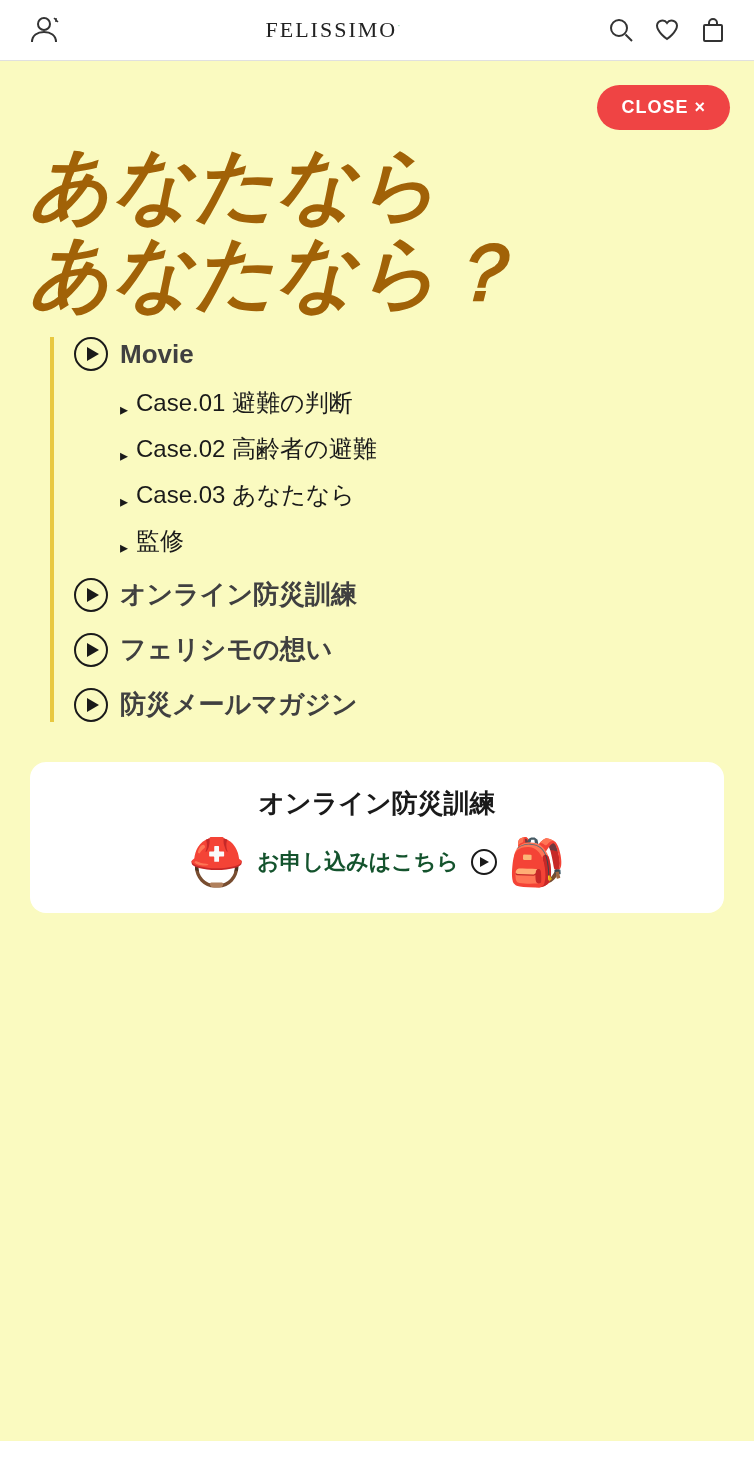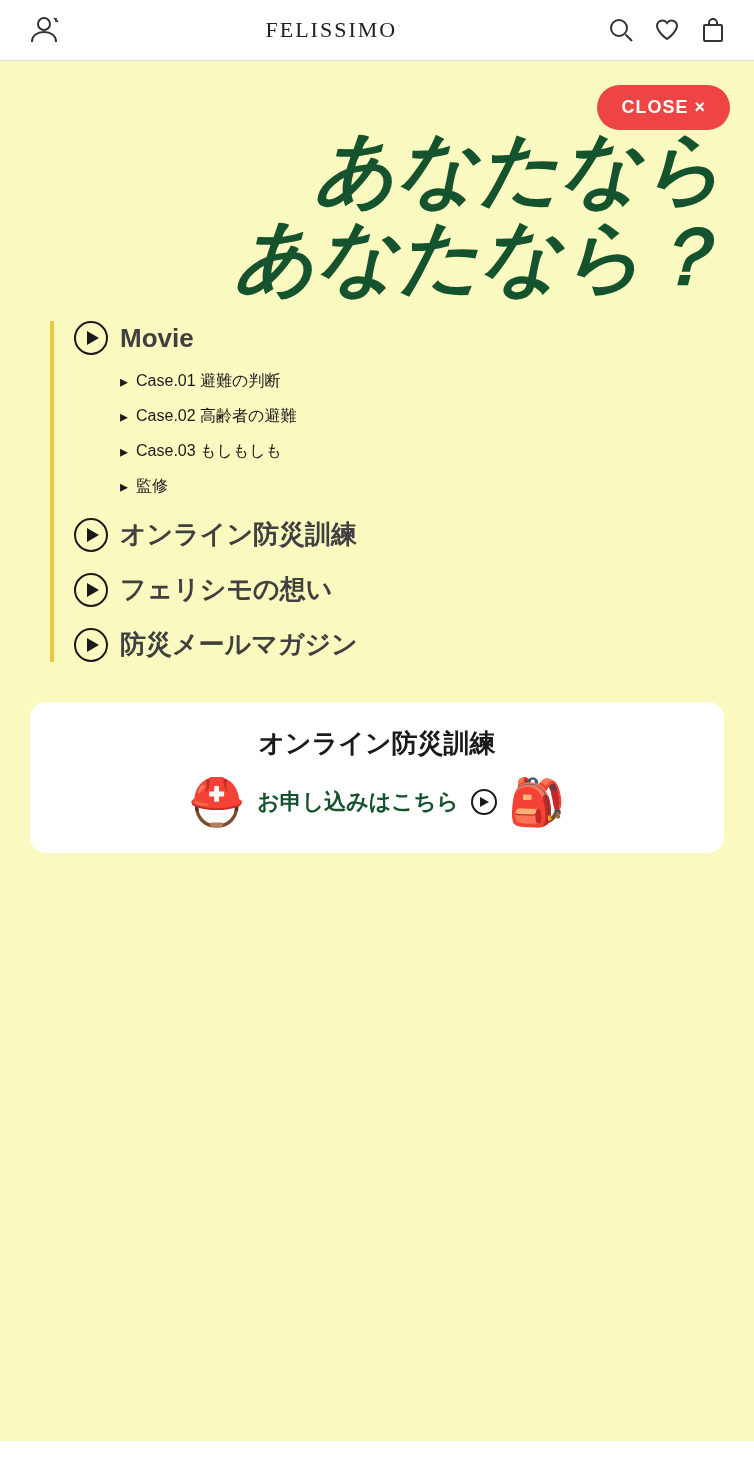--- a/index.html
+++ b/index.html
@@ -75,26 +75,26 @@
       font-weight: 700;
       letter-spacing: 1px;
       cursor: pointer;
       display: flex;
       align-items: center;
       gap: 8px;
     }
 
     
     .hero-title {
-      margin-top: 44px;
+      margin-top: 60px;
       margin-bottom: 10px;
-      text-align: right;
+      text-align: left;
       font-size: 80px;
       font-weight: 900;
-      color: #14532d;
+      color: #a16207;
       line-height: 1.1;
       font-style: italic;
       font-family: 'Helvetica Neue', Arial, 'Hiragino Sans', 'Meiryo', sans-serif;
     }
 
     .hero-subtitle {
       text-align: center;
       font-size: 20px;
       color: #1a1a1a;
       margin-bottom: 40px;
@@ -145,23 +145,23 @@
     }
 
     .nav-sub-list {
       list-style: none;
       margin-left: 46px;
       margin-bottom: 20px;
     }
 
     .nav-sub-list li {
       display: flex;
-      align-items: center;
+      align-items: flex-end;
       gap: 8px;
-      font-size: 16px;
+      font-size: 24px;
       color: #1a1a1a;
       margin-bottom: 14px;
       cursor: pointer;
     }
 
     .nav-sub-list li::before {
       content: '▸';
       font-size: 16px;
       color: #1a1a1a;
       flex-shrink: 0;
@@ -290,21 +290,21 @@
     </div>
 
     <ul class="nav-sub-list">
       <li>
         <span>Case.01 避難の判断</span>
       </li>
       <li>
         <span>Case.02 高齢者の避難</span>
       </li>
       <li>
-        <span>Case.03 もしもしも</span>
+        <span>Case.03 あなたなら</span>
       </li>
       <li>
         <span>監修</span>
       </li>
     </ul>
 
     <div class="nav-item-main" style="margin-bottom: 20px;">
       <div class="play-circle"></div>
       <span class="label">オンライン防災訓練</span>
     </div>

